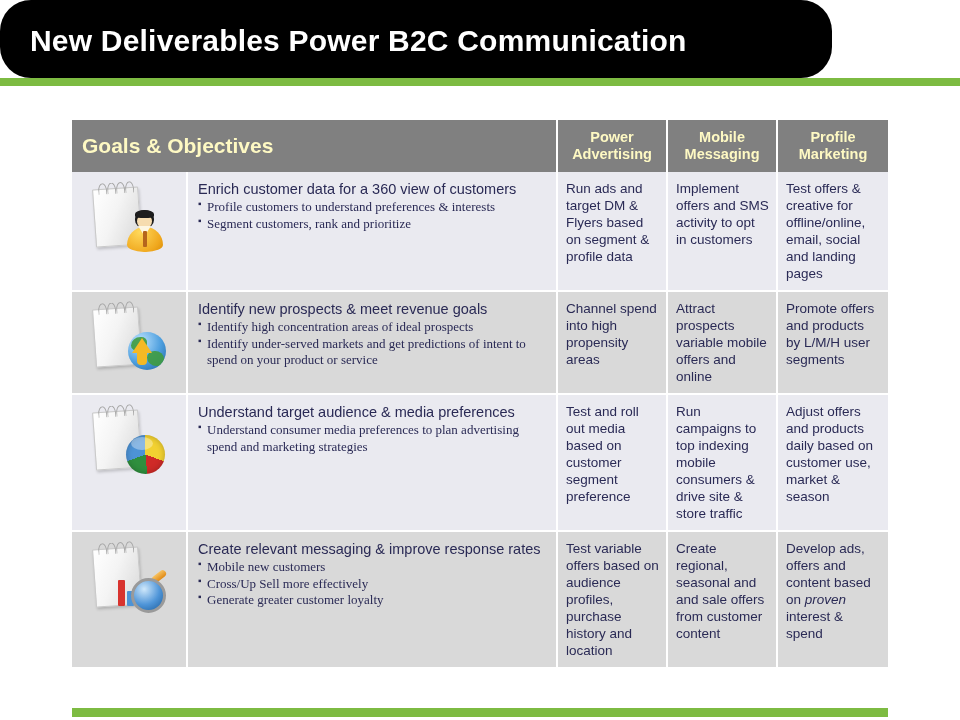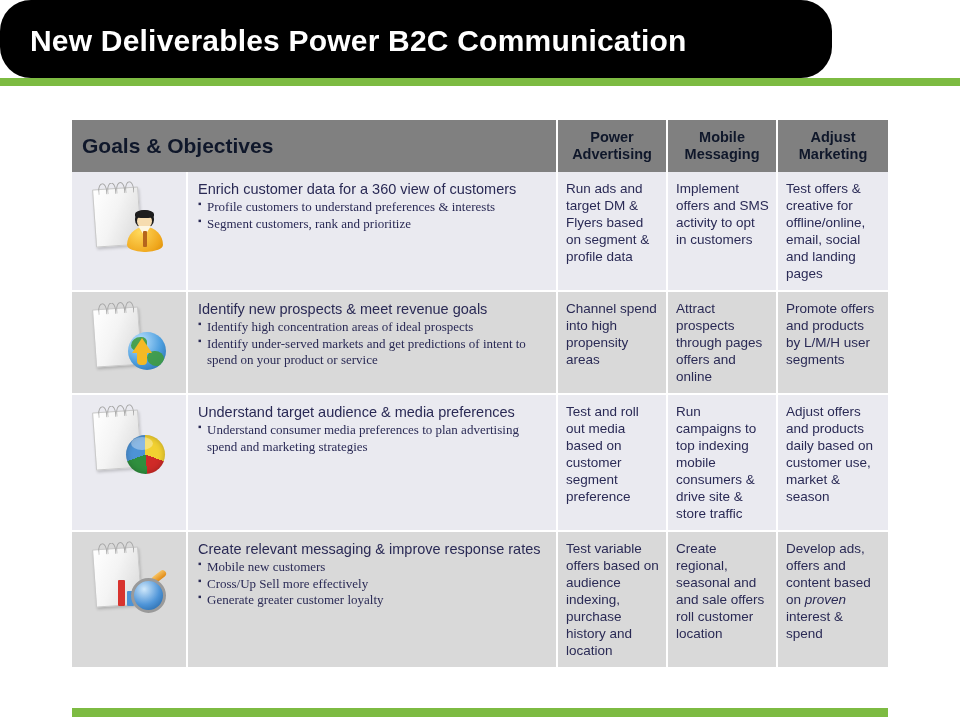--- a/index.html
+++ b/index.html
@@ -67,21 +67,21 @@
     width: 816px;
   }
   table.grid td, table.grid th {
     vertical-align: top;
     padding: 0;
   }
 
   
   .hdr-row th {
     background: #808080;
-    color: #0f172a;
+    color: #fef9c3;
     height: 48px;
     border-right: 2px solid #ffffff;
   }
   .hdr-row th:last-child { border-right: none; }
   .hdr-goals {
     text-align: left;
     padding-left: 10px !important;
     font-size: 21px;
     font-weight: bold;
     vertical-align: middle !important;
@@ -324,21 +324,21 @@
       <th class="hdr-goals" colspan="2">Goals &amp; Objectives</th>
       <th class="hdr-ch">
         <div>Power</div>
         <div>Advertising</div>
       </th>
       <th class="hdr-ch">
         <div>Mobile</div>
         <div>Messaging</div>
       </th>
       <th class="hdr-ch">
-        <div>Adjust</div>
+        <div>Profile</div>
         <div>Marketing</div>
       </th>
     </tr>
   </thead>
   <tbody>
 
     <tr class="r-light">
       <td class="cell-icon">
         <div class="icon-art">
           <div class="pad"></div>
@@ -391,21 +391,21 @@
         </div>
       </td>
       <td class="cell-goal">
         <div class="goal-title">Identify new prospects &amp; meet revenue goals</div>
         <ul class="goal-bullets">
           <li>Identify high concentration areas of ideal prospects</li>
           <li>Identify under-served markets and get predictions of intent to spend on your product or service</li>
         </ul>
       </td>
       <td class="cell-ch">Channel spend into high propensity areas</td>
-      <td class="cell-ch">Attract prospects through pages offers and online</td>
+      <td class="cell-ch">Attract prospects variable mobile offers and online</td>
       <td class="cell-ch">Promote offers and products by L/M/H user segments</td>
     </tr>
 
     <tr class="r-light">
       <td class="cell-icon">
         <div class="icon-art">
           <div class="pad"></div>
           <div class="spiral">
                 <i></i>
                 <i></i>
@@ -451,22 +451,22 @@
         </div>
       </td>
       <td class="cell-goal">
         <div class="goal-title">Create relevant messaging &amp; improve response rates</div>
         <ul class="goal-bullets">
           <li>Mobile new customers</li>
           <li>Cross/Up Sell more effectively</li>
           <li>Generate greater customer loyalty</li>
         </ul>
       </td>
-      <td class="cell-ch">Test variable offers based on audience indexing, purchase history and location</td>
-      <td class="cell-ch">Create regional, seasonal and and sale offers roll customer location</td>
+      <td class="cell-ch">Test variable offers based on audience profiles, purchase history and location</td>
+      <td class="cell-ch">Create regional, seasonal and and sale offers from customer content</td>
       <td class="cell-ch"><span>Develop ads, offers and content based on </span><em>proven</em><span> interest &amp; spend</span></td>
     </tr>
 
   </tbody>
 </table>
 </div>
 
 <div class="bottom-rule"></div>
 
 </body></html>

